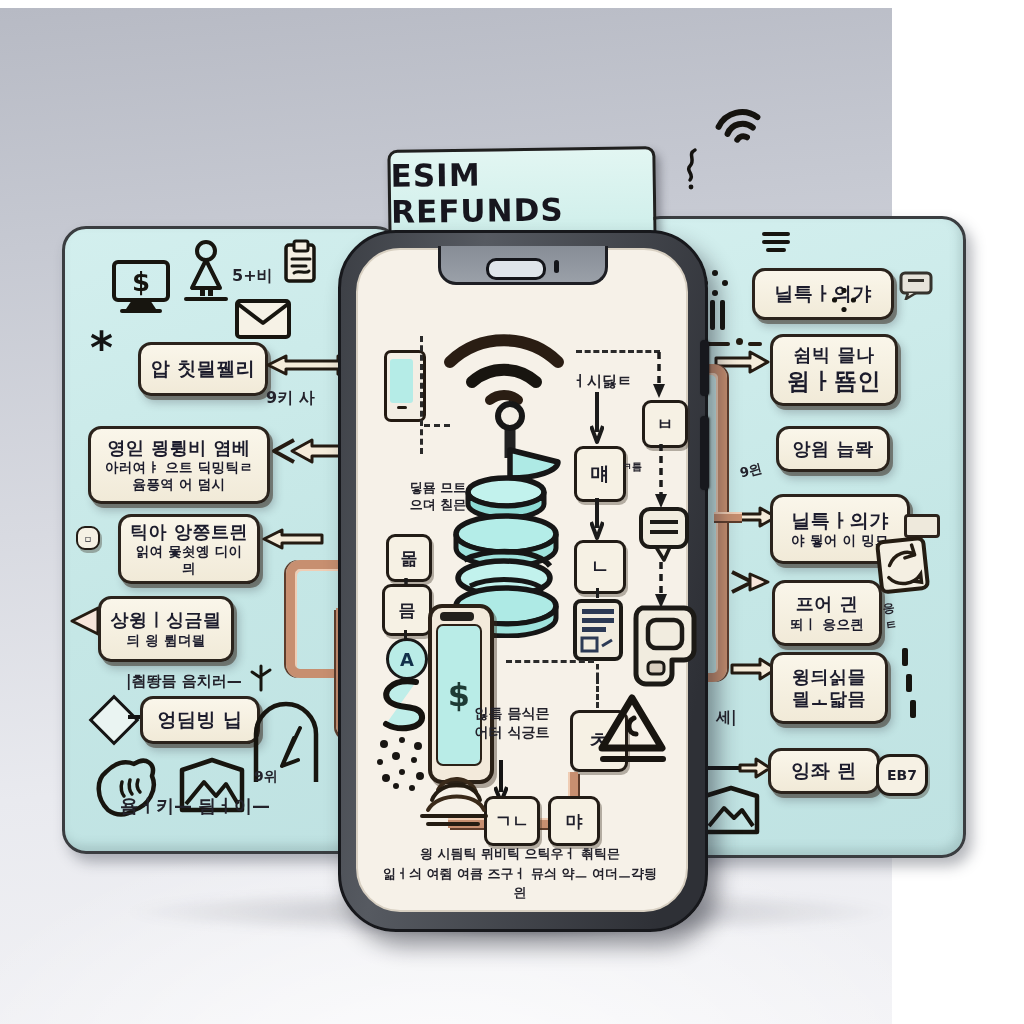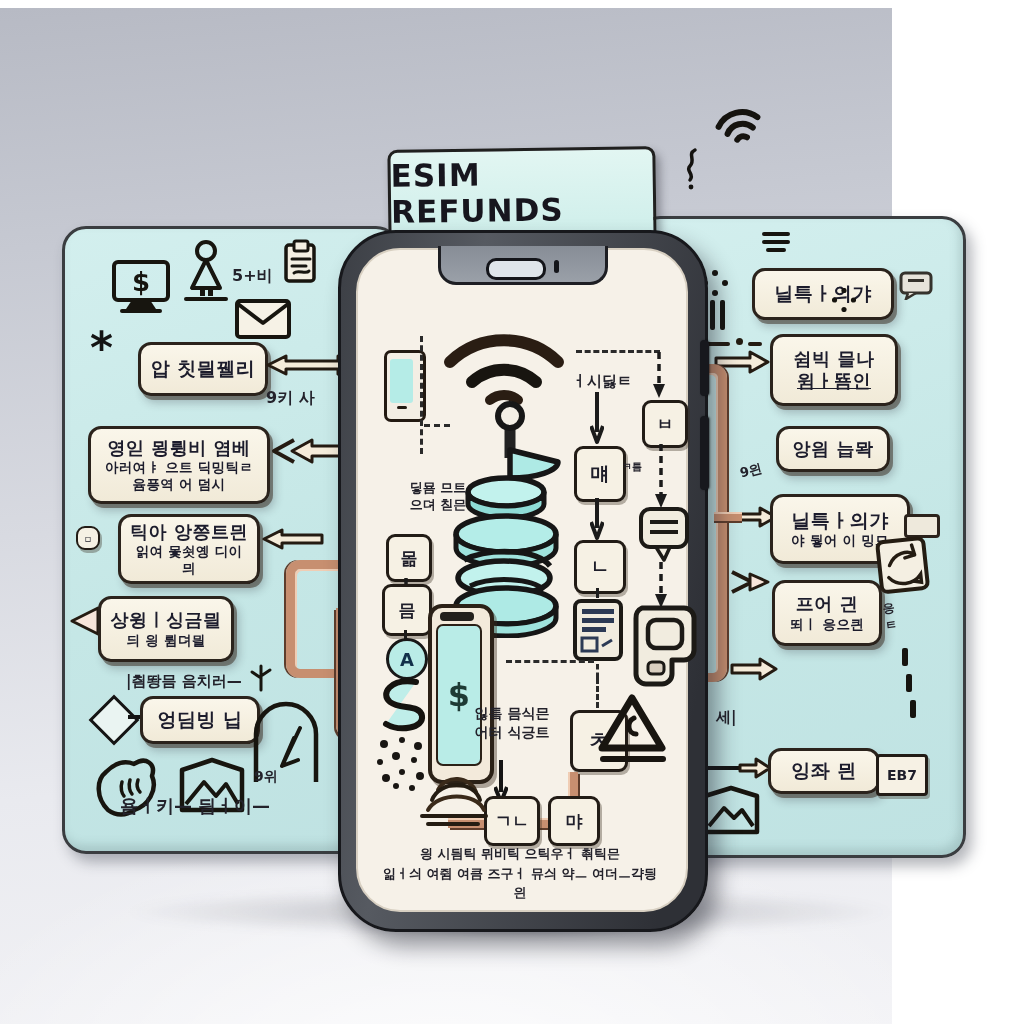--- a/index.html
+++ b/index.html
@@ -335,21 +335,21 @@
   <div class="abs" style="left:720px;top:292px;width:5px;height:30px;background:#16140f;border-radius:2px;"></div>
   <div class="abs" style="left:700px;top:334px;width:30px;height:4px;background:#241c12;border-radius:2px;"></div>
   <div class="abs" style="left:736px;top:330px;width:7px;height:7px;background:#241c12;border-radius:50%;"></div>
   <div class="abs" style="left:748px;top:334px;width:14px;height:4px;background:#241c12;border-radius:2px;"></div>
 
   <svg class="abs" style="left:714px;top:342px;" width="56" height="24" viewBox="0 0 56 24">
     <path d="M2 8 H36 V2 L54 12 L36 22 V16 H2 Z" fill="#f5ecda" stroke="#241b12" stroke-width="3" stroke-linejoin="round"></path>
   </svg>
   <div class="abs lbl" style="left:770px;top:326px;width:128px;height:72px;">
     <span class="l1" style="font-size:18px;">쉼빅 믈나</span>
-    <span class="l1" style="font-size:18px;text-decoration:underline;">윔ㅏ뚐인</span>
+    <span class="l1" style="font-size:23px;">윔ㅏ뚐인</span>
   </div>
 
   <div class="abs lbl" style="left:776px;top:418px;width:114px;height:46px;">
     <span class="l1" style="font-size:18px;">앙읨 늡뫅</span>
   </div>
   <div class="abs hand" style="left:740px;top:454px;font-size:13px;transform:rotate(-14deg);">9읜</div>
 
   <svg class="abs" style="left:732px;top:498px;" width="46" height="22" viewBox="0 0 46 22">
     <path d="M2 8 H28 V2 L44 11 L28 20 V14 H2 Z" fill="#f5ecda" stroke="#241b12" stroke-width="3" stroke-linejoin="round"></path>
   </svg>
@@ -370,31 +370,35 @@
     <path d="M22 6 L40 14 L22 22 Z" fill="#f7e5da" stroke="#241b12" stroke-width="3" stroke-linejoin="round"></path>
   </svg>
   <div class="abs lbl" style="left:772px;top:572px;width:110px;height:66px;">
     <span class="l1" style="font-size:18px;">프어 긘</span>
     <span class="l2">뙤ㅣ 응으킌</span>
   </div>
 
   <svg class="abs" style="left:730px;top:648px;" width="48" height="26" viewBox="0 0 48 26">
     <path d="M2 9 H30 V3 L46 13 L30 23 V17 H2 Z" fill="#f5ecda" stroke="#241b12" stroke-width="3" stroke-linejoin="round"></path>
   </svg>
+  <div class="abs lbl" style="left:770px;top:644px;width:118px;height:72px;">
+    <span class="l1" style="font-size:18px;">윙듸싥믈</span>
+    <span class="l1" style="font-size:18px;">믤ㅗ닯믐</span>
+  </div>
   <div class="abs" style="left:902px;top:640px;width:6px;height:18px;background:#16140f;border-radius:2px;"></div>
   <div class="abs" style="left:906px;top:666px;width:6px;height:18px;background:#16140f;border-radius:2px;"></div>
   <div class="abs" style="left:910px;top:692px;width:6px;height:18px;background:#16140f;border-radius:2px;"></div>
   <div class="abs hand" style="left:716px;top:700px;font-size:15px;">세|</div>
 
   <div class="abs" style="left:700px;top:758px;width:42px;height:3.5px;background:#141414;"></div>
   <svg class="abs" style="left:738px;top:748px;" width="34" height="24" viewBox="0 0 34 24">
     <path d="M2 9 H18 V3 L32 12 L18 21 V15 H2 Z" fill="#f5ecda" stroke="#241b12" stroke-width="3" stroke-linejoin="round"></path>
   </svg>
   <div class="abs lbl" style="left:768px;top:740px;width:112px;height:46px;">
     <span class="l1">잉좌 믠</span>
   </div>
-  <div class="abs smallbox" style="left:876px;top:746px;width:46px;height:36px;font-size:14px;border-radius:4px;">EB7</div>
+  <div class="abs smallbox" style="left:876px;top:746px;width:46px;height:36px;font-size:14px;border-radius:14px;">EB7</div>
   <svg class="abs" style="left:700px;top:776px;" width="62" height="54" viewBox="0 0 62 54">
     <path d="M5 12 L31 4 L57 12 V48 H5 Z" fill="none" stroke="#17150f" stroke-width="4.5" stroke-linejoin="round"></path>
     <path d="M9 42 L24 24 L34 34 L42 26 L53 42" fill="none" stroke="#17150f" stroke-width="4" stroke-linejoin="round"></path>
   </svg>
 
 </div>
 
 </body></html>

